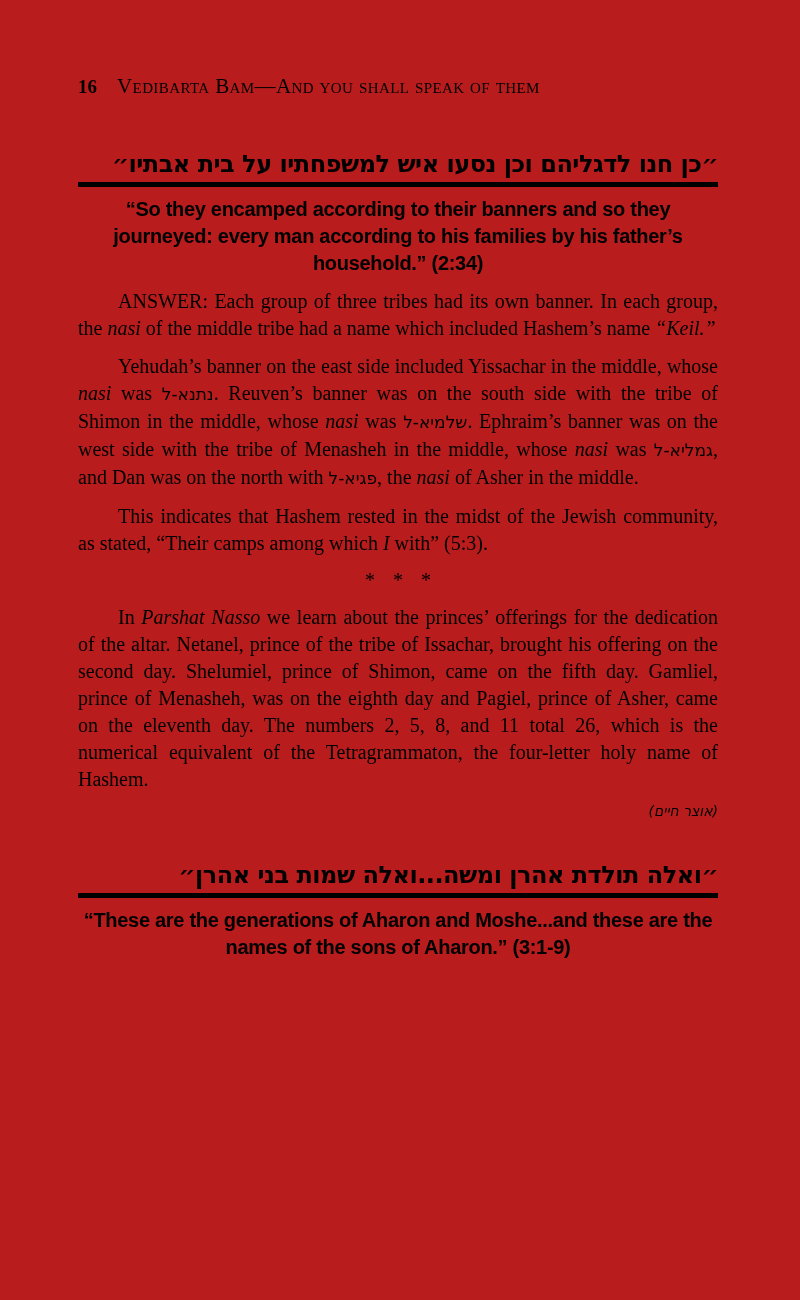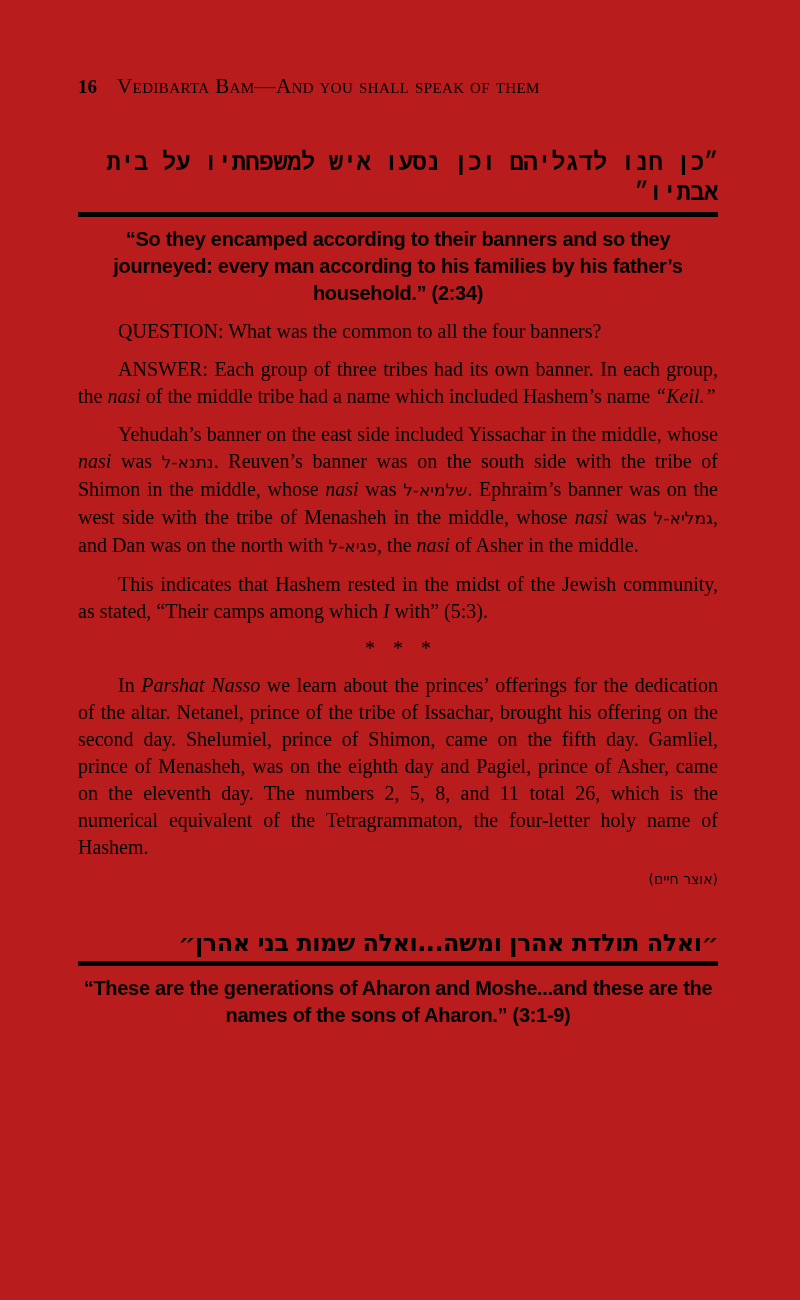--- a/index.html
+++ b/index.html
@@ -38,21 +38,21 @@
   .hebrew-head {
     margin: 0;
     font-family: "DejaVu Sans", sans-serif;
     font-weight: bold;
     font-size: 24px;
     line-height: 30px;
     text-align: right;
     direction: rtl;
     letter-spacing: -0.5px;
   }
-  .sec1 .hebrew-head { margin-top: 50px; font-family: Liberation Mono, monospace; }
+  .sec1 .hebrew-head { margin-top: 50px; }
   .sec2 .hebrew-head { margin-top: 40px; }
   .rule {
     height: 5px;
     background: #000000;
     margin: 3px 0 9px 0;
   }
   
   .verse {
     margin: 0 0 11px 0;
     font-family: "Liberation Sans", sans-serif;
@@ -84,37 +84,37 @@
     margin: 4px 0 12px 0;
     word-spacing: 13px;
   }
   .attribution {
     text-align: right;
     direction: rtl;
     font-family: "DejaVu Sans", sans-serif;
     font-size: 14px;
     line-height: 18px;
     margin: -2px 0 0 0;
+    font-style: italic;
   }
 </style>
 </head>
 <body>
 
 <div class="page">
 
   <header class="running-head">
     <span class="pagenum">16</span><span class="booktitle">Vedibarta Bam—And you shall speak of them</span>
   </header>
 
   <section class="sec1">
     <h2 class="hebrew-head">״כן חנו לדגליהם וכן נסעו איש למשפחתיו על בית אבתיו״</h2>
     <div class="rule"></div>
     <p class="verse">“So they encamped according to their banners and so they journeyed: every man according to his families by his father’s household.” (2:34)</p>
 
-    <p class="body"><span>QUESTION: What was the common to all the four banners?</span></p>
     <p class="body"><span>ANSWER: Each group of three tribes had its own banner. In each group, the </span><i>nasi</i><span> of the middle tribe had a name which included Hashem’s name </span><i>“Keil.”</i></p>
     <p class="body"><span>Yehudah’s banner on the east side included Yissachar in the middle, whose </span><i>nasi</i><span> was </span><span class="heb-inline" dir="rtl">נתנא-ל</span><span>. Reuven’s banner was on the south side with the tribe of Shimon in the middle, whose </span><i>nasi</i><span> was </span><span class="heb-inline" dir="rtl">שלמיא-ל</span><span>. Ephraim’s banner was on the west side with the tribe of Menasheh in the middle, whose </span><i>nasi</i><span> was </span><span class="heb-inline" dir="rtl">גמליא-ל</span><span>, and Dan was on the north with </span><span class="heb-inline" dir="rtl">פגיא-ל</span><span>, the </span><i>nasi</i><span> of Asher in the middle.</span></p>
     <p class="body"><span>This indicates that Hashem rested in the midst of the Jewish community, as stated, “Their camps among which </span><i>I</i><span> with” (5:3).</span></p>
 
     <div class="separator">* * *</div>
 
     <p class="body"><span>In </span><i>Parshat Nasso</i><span> we learn about the princes’ offerings for the dedication of the altar. Netanel, prince of the tribe of Issachar, brought his offering on the second day. Shelumiel, prince of Shimon, came on the fifth day. Gamliel, prince of Menasheh, was on the eighth day and Pagiel, prince of Asher, came on the eleventh day. The numbers 2, 5, 8, and 11 total 26, which is the numerical equivalent of the Tetragrammaton, the four-letter holy name of Hashem.</span></p>
     <p class="attribution">(אוצר חיים)</p>
   </section>
 

